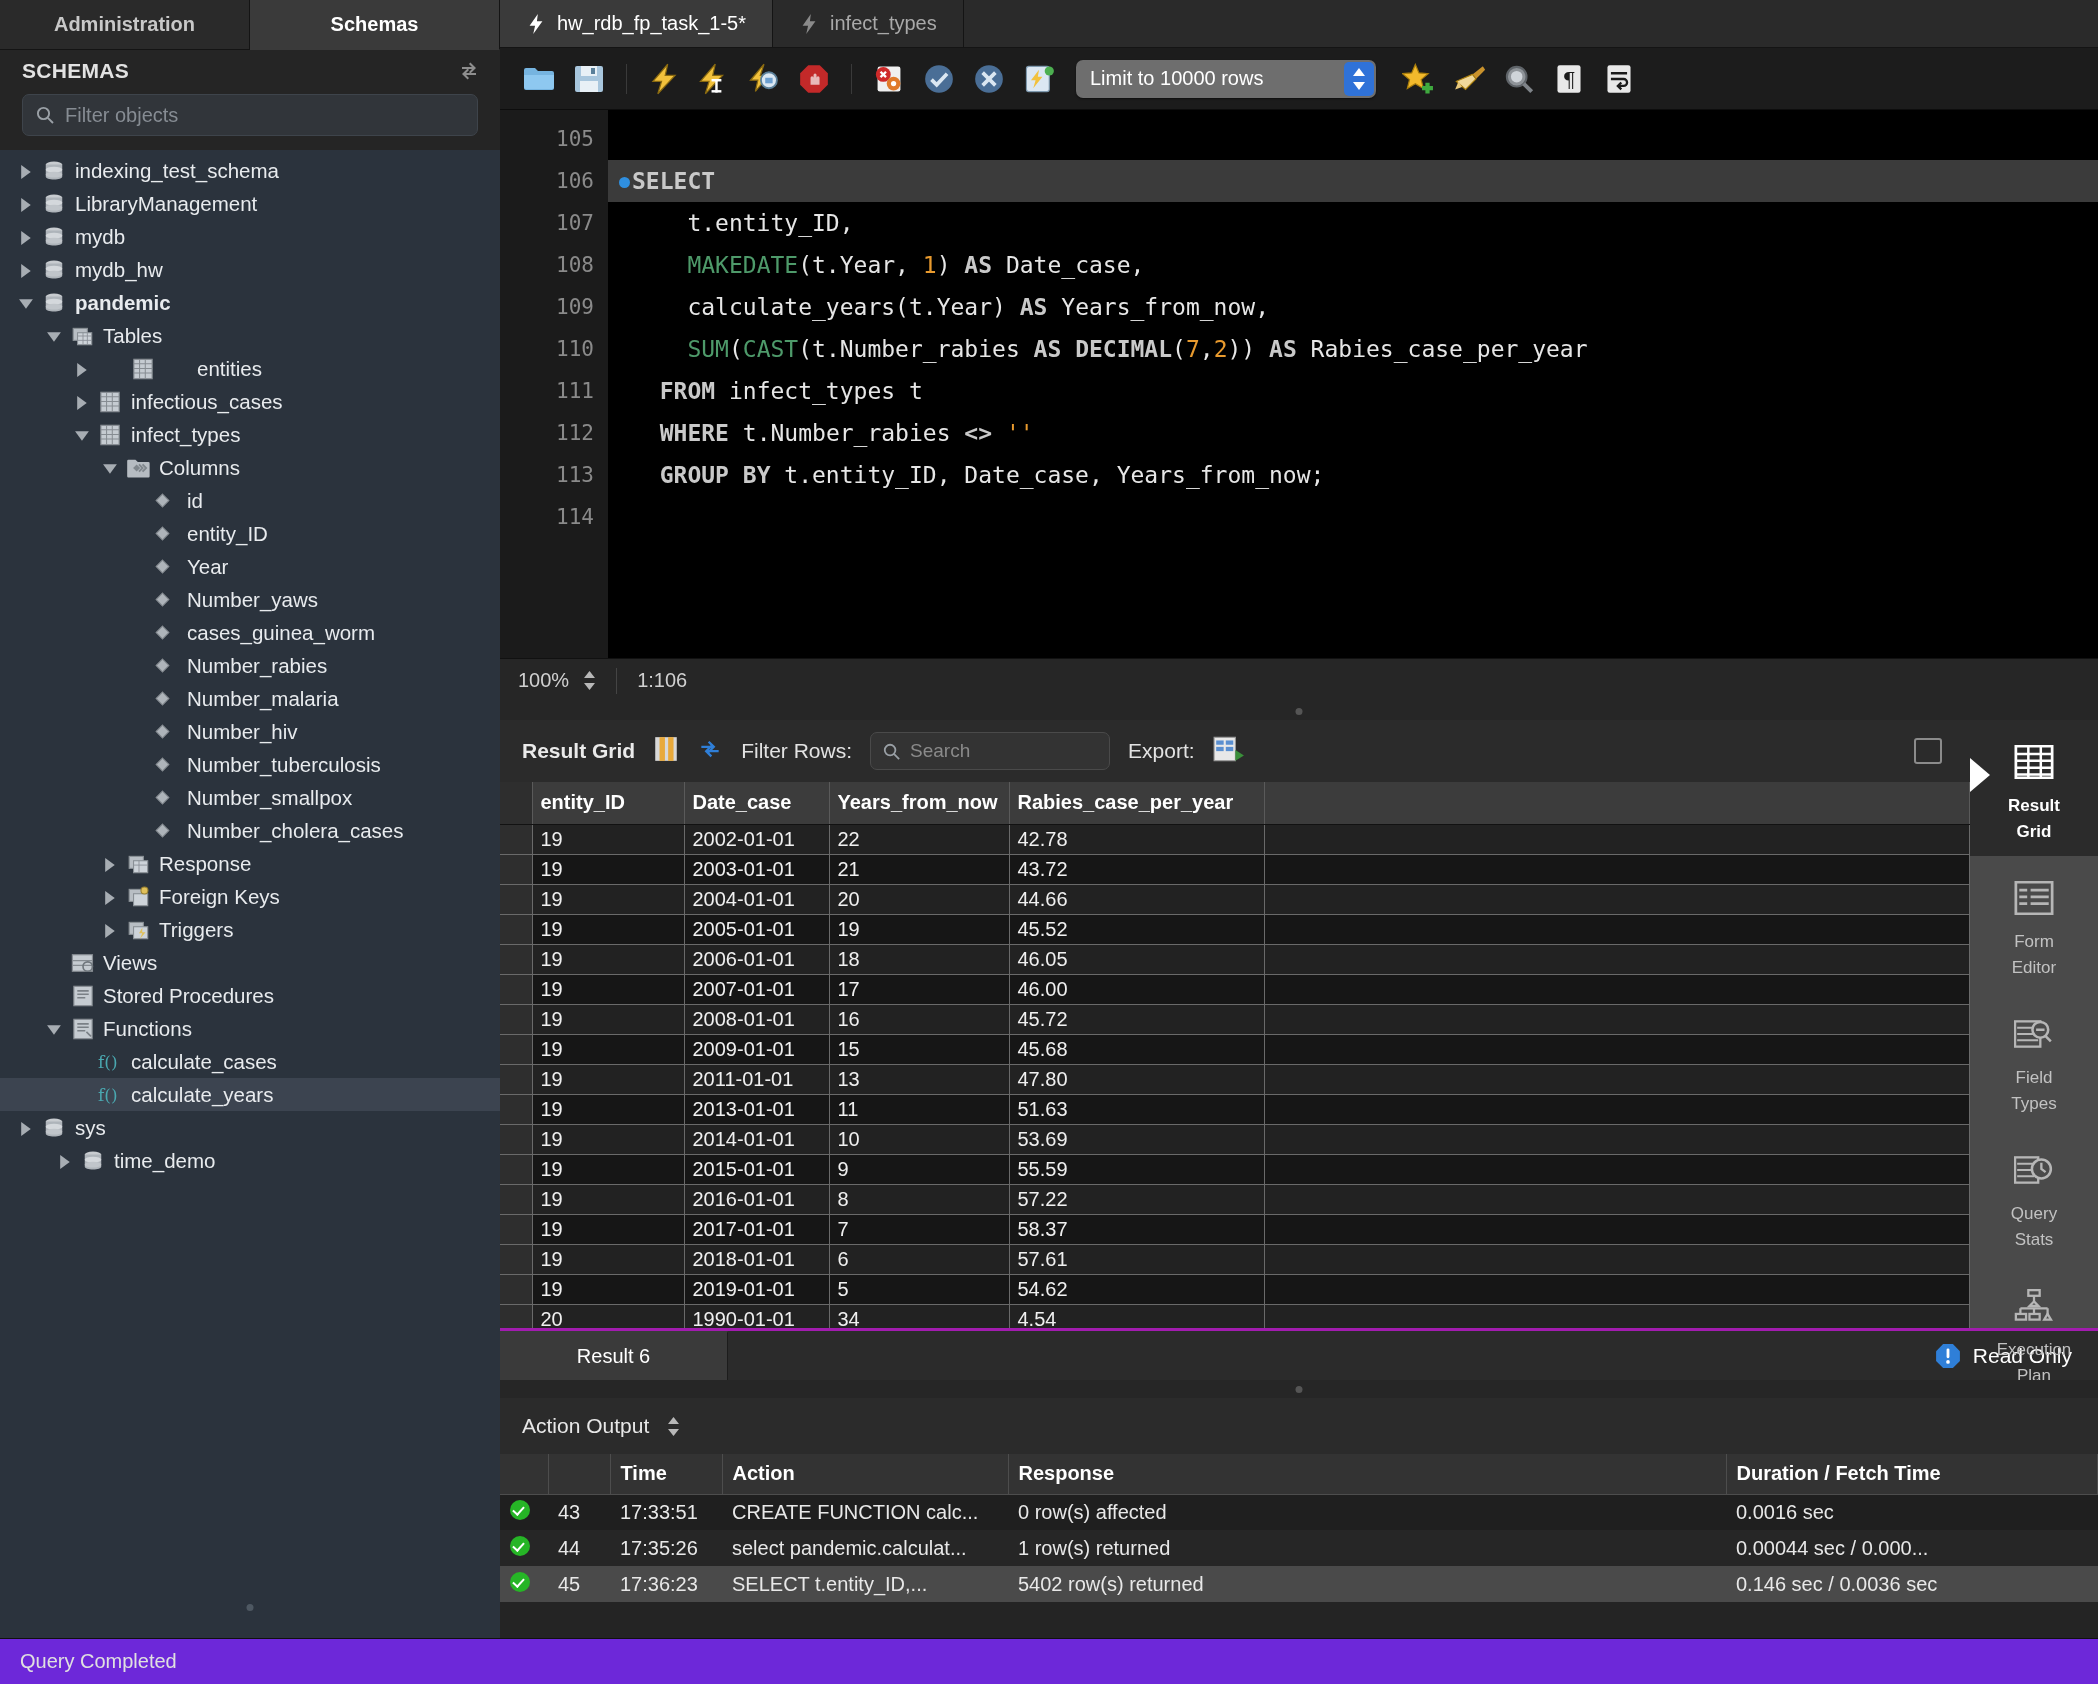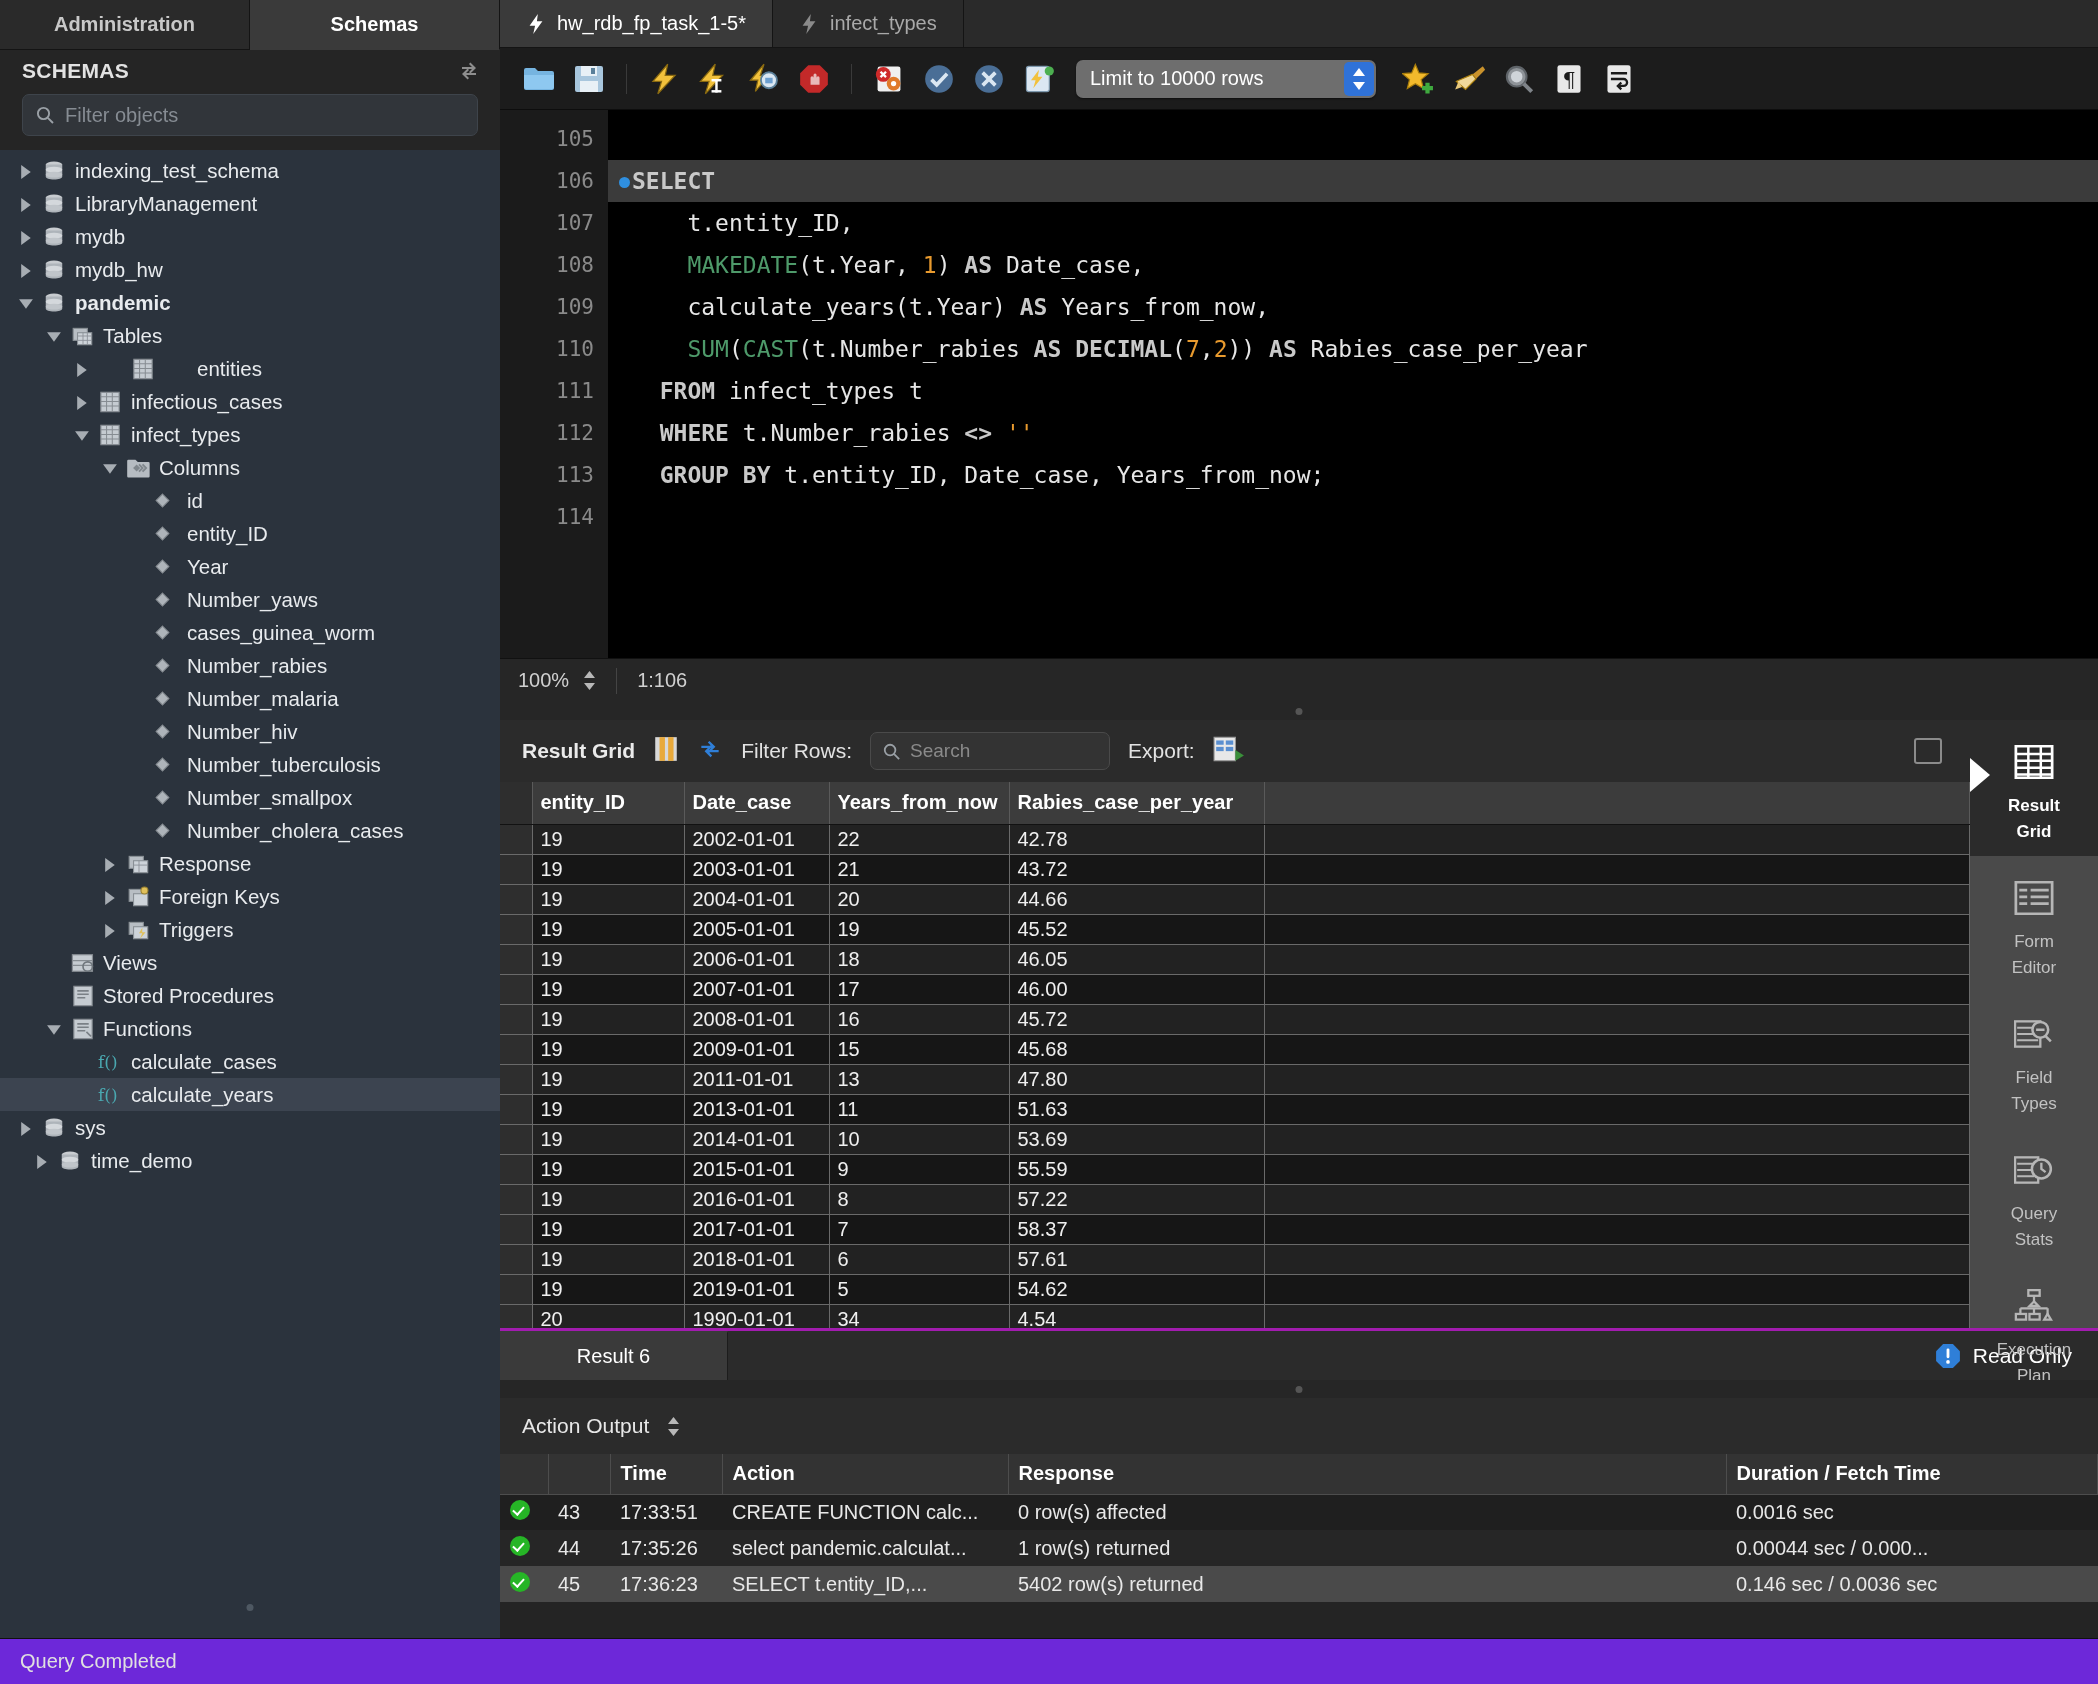--- a/index.html
+++ b/index.html
@@ -575,21 +575,21 @@
             <span class="ticon">
               <svg width="24" height="22" viewBox="0 0 24 24">
                 <ellipse cx="12" cy="5" rx="9" ry="3.4" fill="#c8ccd0"></ellipse>
                 <path d="M3 5v13c0 1.9 4 3.4 9 3.4s9-1.5 9-3.4V5" fill="#aeb4ba"></path>
                 <ellipse cx="12" cy="10.5" rx="9" ry="3.2" fill="#d4d8dc"></ellipse>
                 <ellipse cx="12" cy="16" rx="9" ry="3.2" fill="#c0c5ca"></ellipse>
               </svg>
             </span>
             <span>sys</span>
           </div>
-          <div class="tnode" style="padding-left: 34px;">
+          <div class="tnode" style="padding-left: 34px; margin-left: 23px;">
             <span class="arrow"><svg width="17" height="17" viewBox="0 0 16 16">
                 <path d="M3 1v13l9-6.5z" fill="#a7adb3"></path>
               </svg></span>
             <span class="ticon">
               <svg width="24" height="22" viewBox="0 0 24 24">
                 <ellipse cx="12" cy="5" rx="9" ry="3.4" fill="#c8ccd0"></ellipse>
                 <path d="M3 5v13c0 1.9 4 3.4 9 3.4s9-1.5 9-3.4V5" fill="#aeb4ba"></path>
                 <ellipse cx="12" cy="10.5" rx="9" ry="3.2" fill="#d4d8dc"></ellipse>
                 <ellipse cx="12" cy="16" rx="9" ry="3.2" fill="#c0c5ca"></ellipse>
               </svg>

